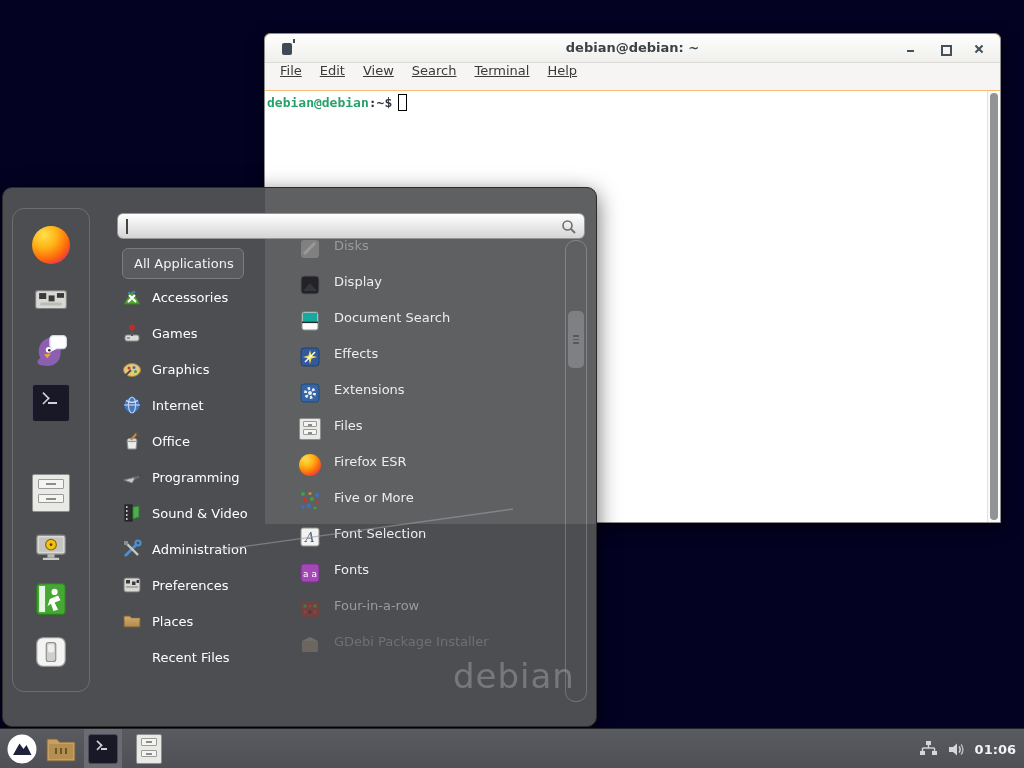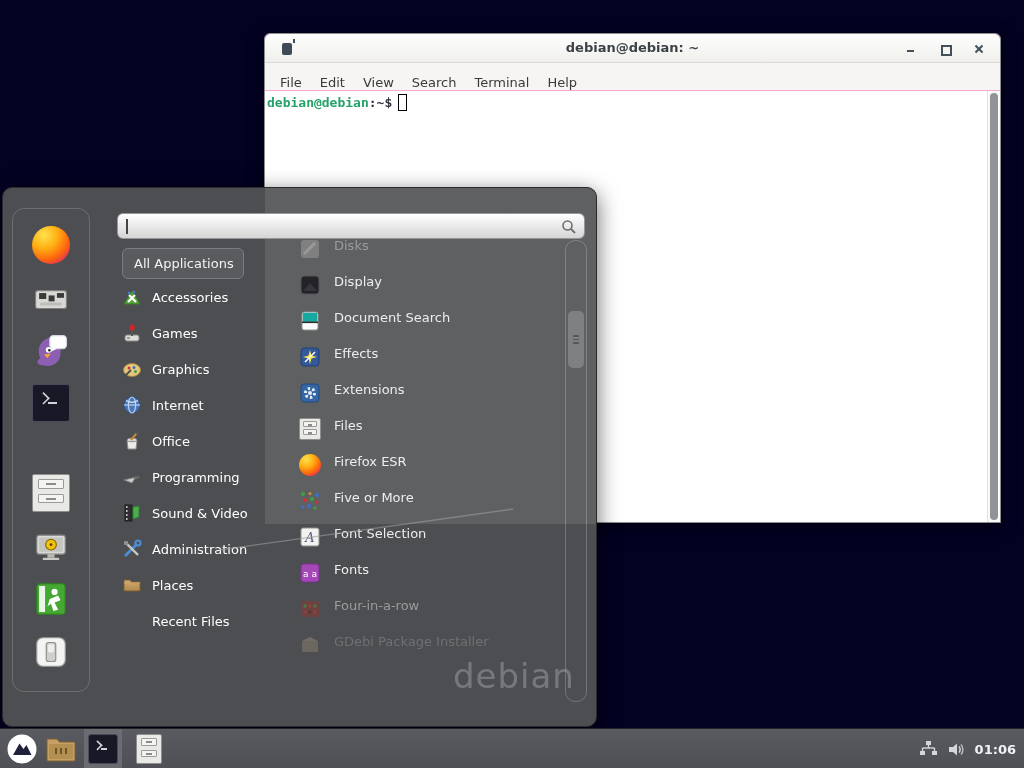--- a/index.html
+++ b/index.html
@@ -1,37 +1,37 @@
 <!DOCTYPE html>
 <html><head>
 <meta charset="utf-8">
 <style>
   * { margin:0; padding:0; box-sizing:border-box; }
   html,body { width:1024px; height:768px; overflow:hidden; }
   body { position:relative; background:#030222; font-family:"DejaVu Sans", sans-serif; }
 
   
   #term { position:absolute; left:264px; top:33px; width:737px; height:490px;
-          background:#f9a8d4; border:1px solid #8d8d8d; border-radius:6px 6px 0 0;
+          background:#fdba74; border:1px solid #8d8d8d; border-radius:6px 6px 0 0;
           box-shadow:0 4px 16px rgba(0,0,0,.55); }
   .titlebar { position:relative; height:29px; background:linear-gradient(#fefefe,#f0efec);
               border-bottom:1px solid #dbd9d6; border-radius:6px 6px 0 0; }
   .titlebar .title { position:absolute; left:0; right:0; top:6px; text-align:center;
               font-size:13px; font-weight:bold; color:#3d4247; }
   .win-ic { position:absolute; left:17px; top:9px; width:10px; height:12px;
             background:#3e4a55; border-radius:2px; }
   .win-ic::after { content:""; position:absolute; right:-3px; top:-4px; width:2px; height:4px; background:#3e4a55; }
   .ctrls { position:absolute; right:14px; top:0; height:29px; display:flex; align-items:center; gap:20px; }
   .ctrl { width:14px; height:14px; position:relative; cursor:default; }
   .ctrl.min::after { content:""; position:absolute; left:3px; bottom:4px; width:7px; height:2px; background:#45505a; }
   .ctrl.max::after { content:""; position:absolute; left:3px; top:3px; width:7px; height:7px; border:2px solid #45505a; }
   .ctrl.cls::before, .ctrl.cls::after { content:""; position:absolute; left:2px; top:6px; width:10px; height:2px; background:#45505a; }
   .ctrl.cls::before { transform:rotate(45deg); } .ctrl.cls::after { transform:rotate(-45deg); }
-  .menubar { height:27px; display:flex; align-items:flex-end; gap:18px; padding-left:15px;
-             background:#f6f5f3; font-size:13px; color:#3a3a3a; }
+  .menubar { height:27px; display:flex; align-items:flex-start; gap:18px; padding-left:15px;
+             background:#f6f5f3; font-size:13px; color:#3a3a3a;text-decoration:underline; }
   .menubar span { cursor:default; }
   .term-body { position:absolute; left:0; top:57px; right:13px; bottom:0; background:#fff;
                font-family:"DejaVu Sans Mono", monospace; font-size:13px; padding:3px 0 0 2px; }
   .prompt { display:flex; align-items:center; }
   .p-user { color:#26a269; font-weight:bold; }
   .p-path { color:#2e3440; font-weight:bold; }
   .cursor { display:inline-block; width:9px; height:17px; border:1.5px solid #000; margin-left:6px; }
   .term-scroll { position:absolute; right:0; top:57px; bottom:0; width:13px; background:#fafafa;
                  border-left:1px solid #e2e2e2; }
   .term-thumb { position:absolute; left:2px; right:2px; top:2px; bottom:2px; background:#919396; border-radius:4px; }
@@ -272,20 +272,30 @@
       <span>Sound &amp; Video</span>
     </div>
     <div class="cat">
       <span class="cic"><svg viewBox="0 0 20 20" width="20" height="20">
             <line x1="3" y1="17" x2="15" y2="5" stroke="#4a90d9" stroke-width="2.6"></line>
             <circle cx="16" cy="4" r="2.6" fill="none" stroke="#4a90d9" stroke-width="2"></circle>
             <line x1="4" y1="4" x2="16" y2="16" stroke="#c9c9c7" stroke-width="2.4"></line>
             <rect x="2" y="2" width="4" height="4" rx="1" fill="#8f8f8d"></rect>
           </svg></span>
       <span>Administration</span>
+    </div>
+    <div class="cat">
+      <span class="cic"><svg viewBox="0 0 20 20" width="20" height="20">
+            <rect x="2" y="3" width="16" height="14" rx="2" fill="#d8d8d5" stroke="#757573"></rect>
+            <rect x="4" y="5" width="4" height="3.5" fill="#3a3a3a"></rect>
+            <rect x="10" y="6.5" width="3.5" height="3.5" fill="#3a3a3a"></rect>
+            <rect x="14.5" y="5" width="2.5" height="3" fill="#3a3a3a"></rect>
+            <rect x="4" y="11" width="12" height="2" fill="#aaaaa8"></rect>
+          </svg></span>
+      <span>Preferences</span>
     </div>
     <div class="cat">
       <span class="cic"><svg viewBox="0 0 20 20" width="20" height="20">
             <path d="M2 5 L8 5 L9.5 7 L18 7 L18 16 L2 16Z" fill="url(#fold)" stroke="#7a5e33"></path>
             <path d="M2 8 L18 8" stroke="#c8a267" stroke-width="1"></path>
           </svg></span>
       <span>Places</span>
     </div>
     <div class="cat">
       <span class="cic"></span>

